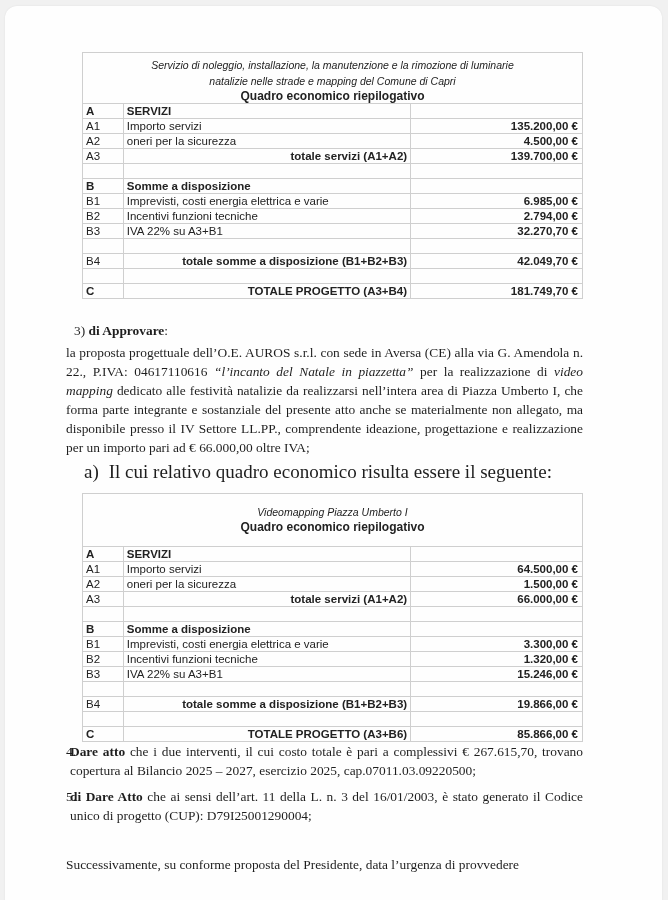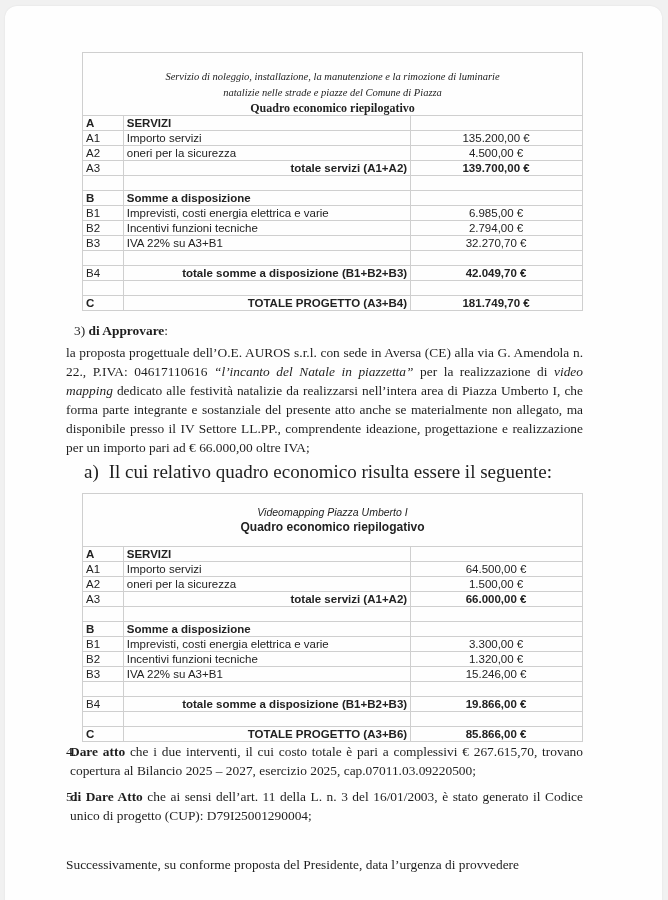--- a/index.html
+++ b/index.html
@@ -25,21 +25,21 @@
     color: #222;
   }
   .qe td {
     border: 1px solid #cfcfcf;
     padding: 0 3px;
     line-height: 14px;
     height: 14px;
     white-space: nowrap;
   }
   .qe td.code { width: 34px; }
-  .qe td.amt { width: 165px; text-align: center; padding-right: 4px; }
+  .qe td.amt { width: 165px; text-align: right; padding-right: 4px; font-weight: bold; }
   .qe td.desc { width: 281px; }
   .qe .hdr td { text-align: center; border-bottom: 1px solid #cfcfcf; }
   .qe .sub { font-style: italic; font-size: 10.5px; line-height: 16px; }
   .qe .ttl { font-weight: bold; font-size: 12px; line-height: 14px; }
   .qe .b { font-weight: bold; }
   .qe .r { text-align: right; margin-left: 36px; }
   .qe .empty td { height: 14px; }
   #t1 { top: 52px; }
   #t2 { top: 493px; }
 
@@ -63,23 +63,23 @@
   .final { position: absolute; left: 66px; top: 855px; font-size: 13.4px; line-height: 19px; text-align: center; }
 </style>
 </head>
 <body>
 
 <div class="page"></div>
 
 <table class="qe" id="t1">
   <tbody id="t1-body">
     <tr class="hdr">
-      <td colspan="3" style="padding-top:16px;padding-bottom:0;font-family:Liberation Serif, serif;">
+      <td colspan="3" style="padding-top:4px;padding-bottom:0;">
         <div class="sub">Servizio di noleggio, installazione, la manutenzione e la rimozione di luminarie</div>
-        <div class="sub">natalizie nelle strade e piazze del Comune di Piazza</div>
+        <div class="sub">natalizie nelle strade e mapping del Comune di Capri</div>
         <div class="ttl">Quadro economico riepilogativo</div>
       </td>
     </tr>
   <tr>
         <td class="code b">A</td>
         <td class="desc b">SERVIZI</td>
         <td class="amt"></td>
       </tr>
       <tr>
         <td class="code">A1</td>

